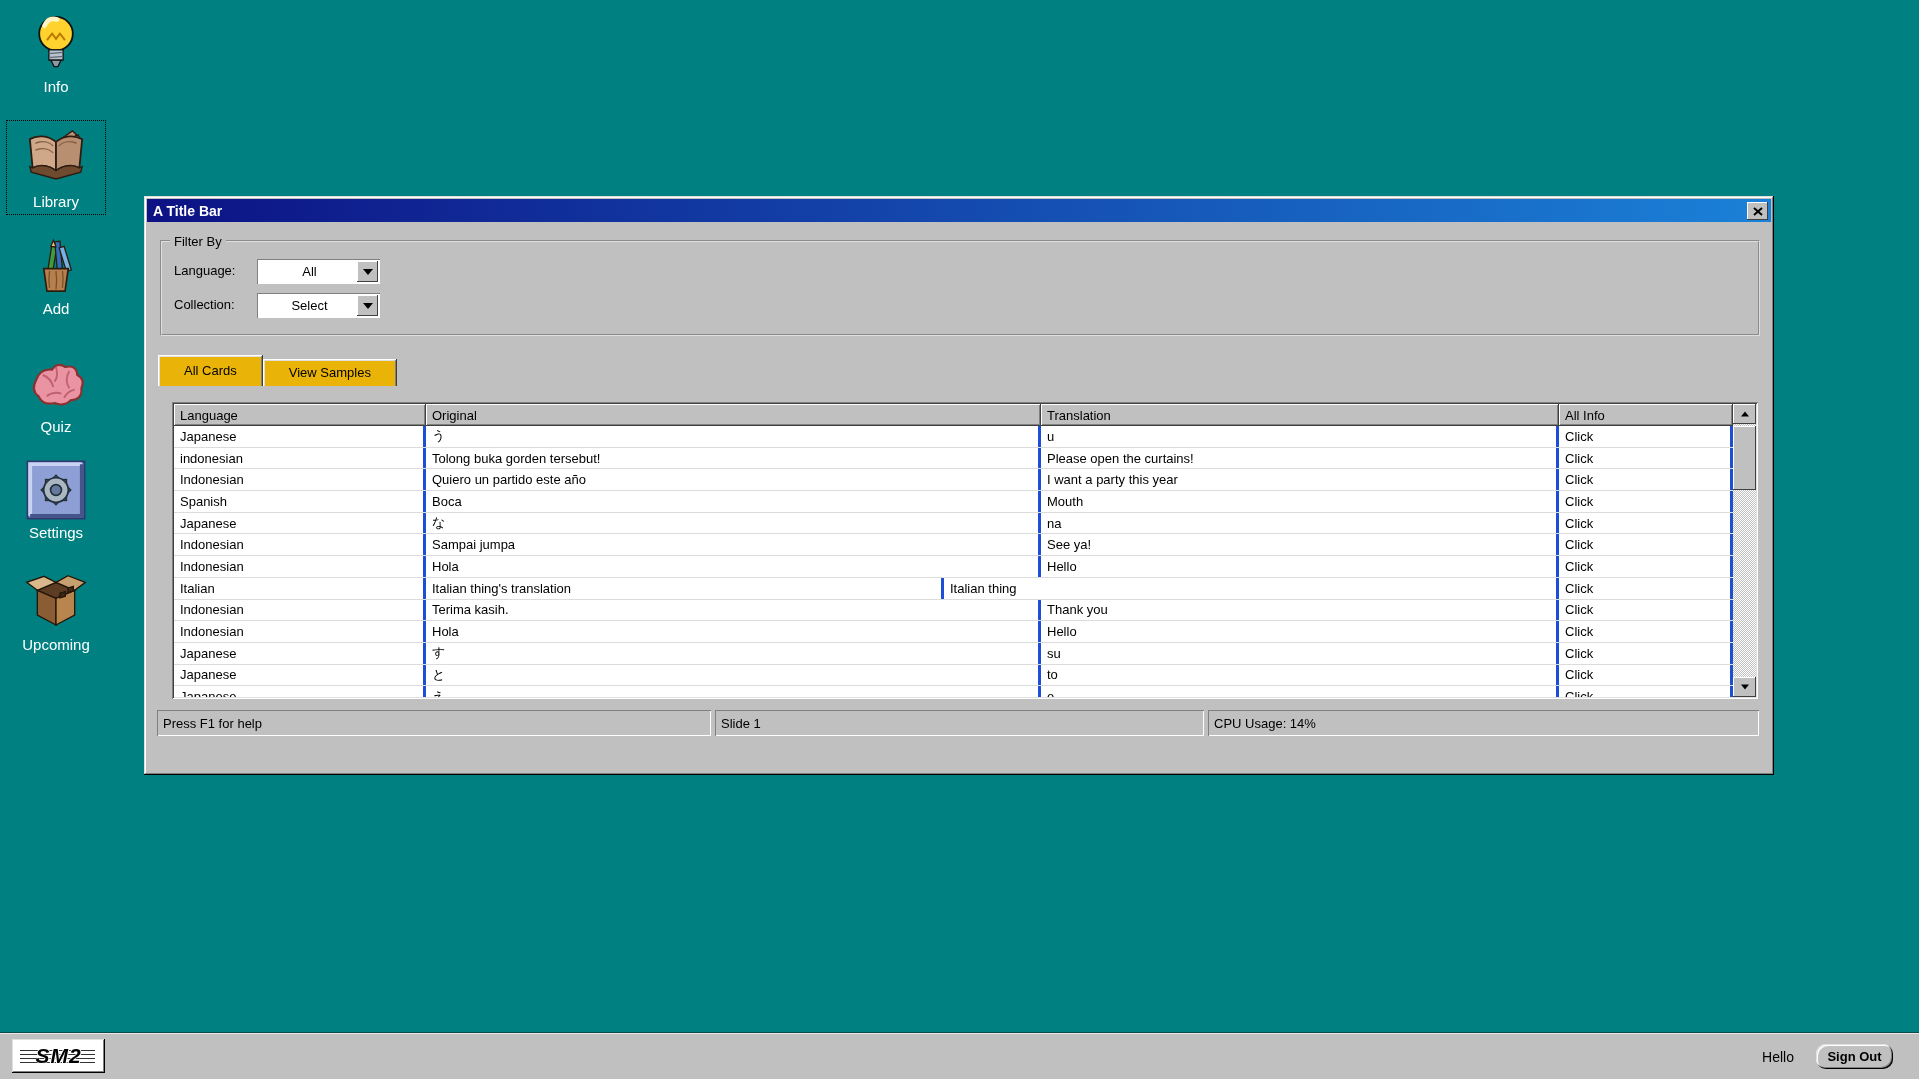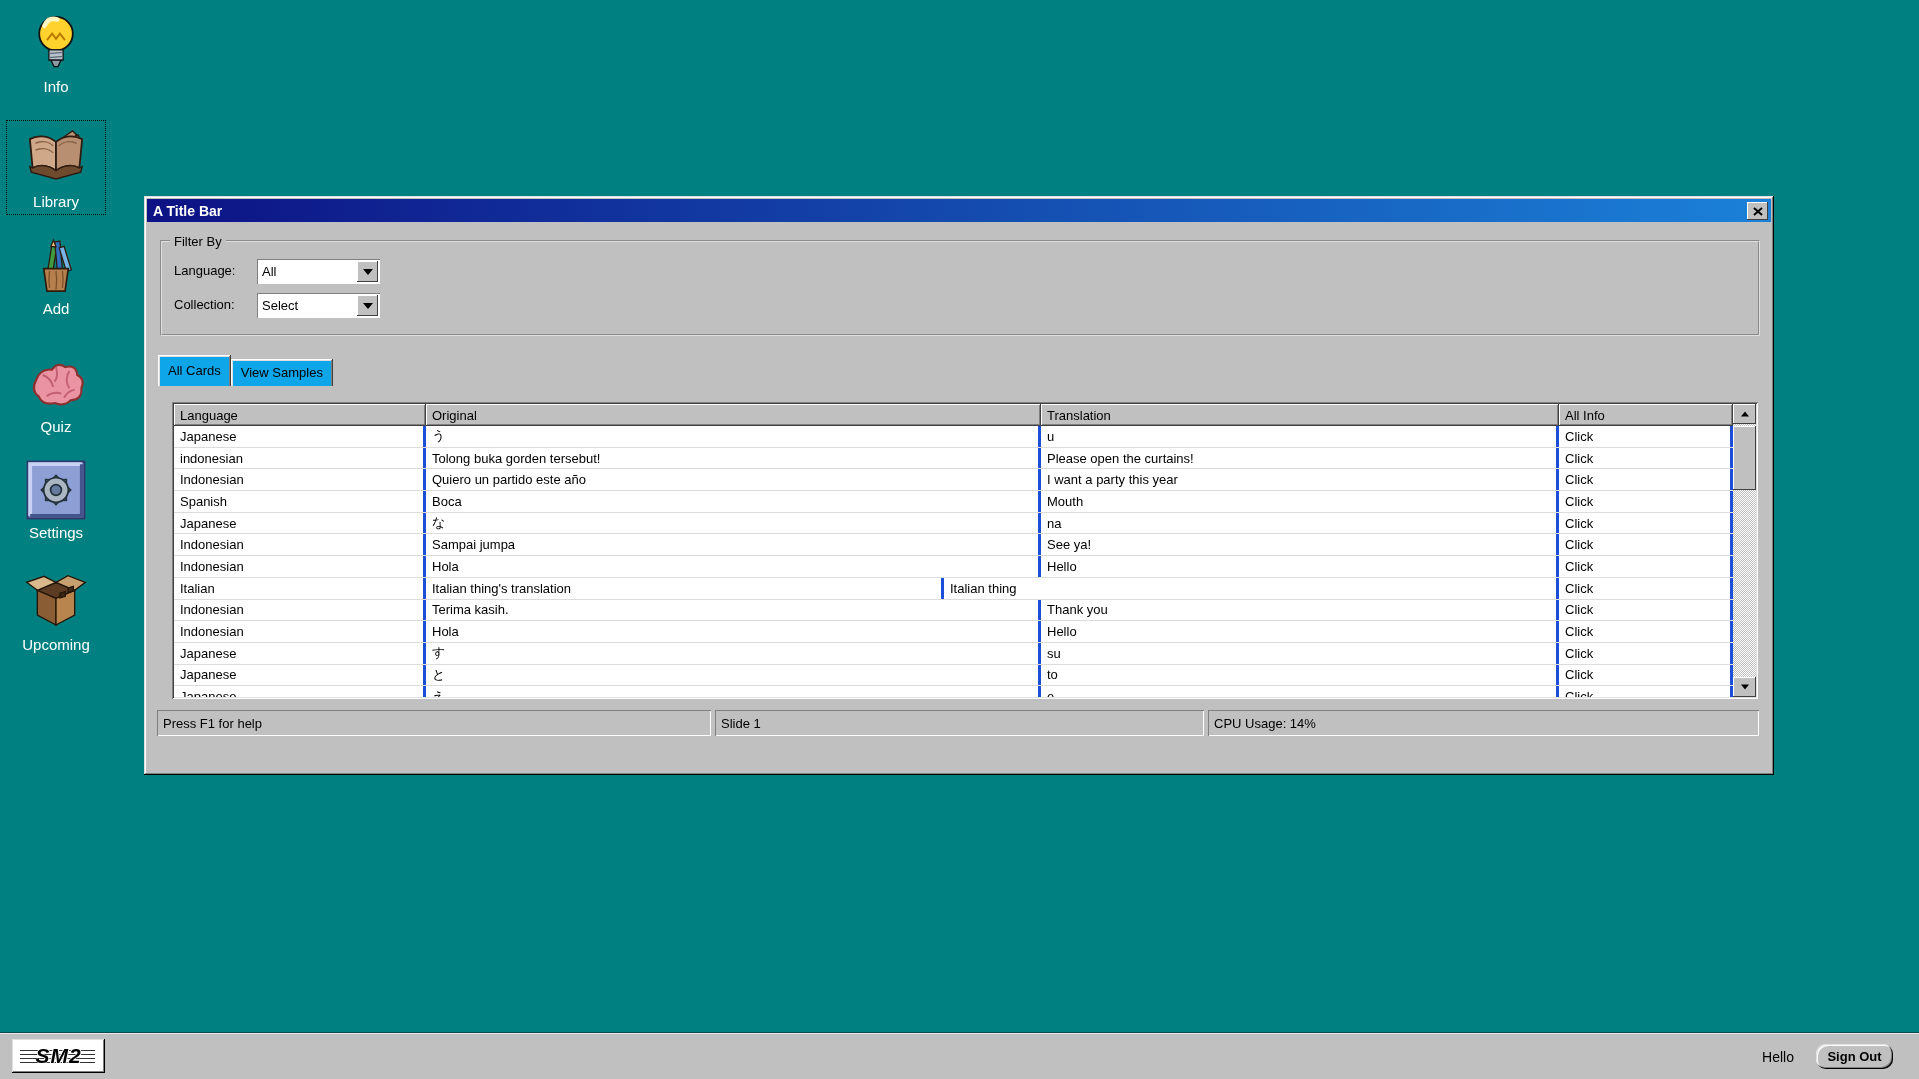--- a/index.html
+++ b/index.html
@@ -23,29 +23,29 @@
             box-shadow: inset -1px -1px 0 #000, inset 1px 1px 0 #dfdfdf, inset -2px -2px 0 #808080, inset 2px 2px 0 #fff; }
   .titlebar { position:absolute; left:3px; top:3px; right:3px; height:23px;
               background:linear-gradient(90deg,#0d1284 0%,#1b81d8 100%);
               display:flex; align-items:center; padding-left:6px; }
   .titlebar .ttl { color:#fff; font-weight:bold; font-size:14px; }
   .close-btn { position:absolute; right:3px; top:3px; width:21px; height:18px; display:flex; align-items:center; justify-content:center; cursor:default; }
 
   .groupbox { position:absolute; left:16px; top:44px; width:1600px; height:96px; border:2px groove #dfdfdf; }
   .groupbox .legend { position:absolute; top:-8px; left:8px; background:#c0c0c0; padding:0 4px; }
   .flabel { position:absolute; left:12px; }
-  .combo { position:absolute; left:95px; width:123px; height:25px; background:#fff; display:flex; align-items:center; }
+  .combo { position:absolute; left:95px; width:123px; height:25px; background:#fff; display:flex; align-items:center;text-align:center; }
   .combo .val { flex:1; padding-left:5px; }
   .combo .drop { width:21px; height:21px; margin-right:2px; display:flex; align-items:center; justify-content:center; }
   .tri-down { width:0; height:0; border-left:5px solid transparent; border-right:5px solid transparent; border-top:6px solid #000; }
   .tri-up   { width:0; height:0; border-left:5px solid transparent; border-right:5px solid transparent; border-bottom:6px solid #000; }
 
   
   .tabs { position:absolute; left:14px; top:159px; height:32px; display:flex; align-items:flex-start; }
-  .tab { padding:0 10px; display:flex; align-items:center; background:#0ea5e9;
+  .tab { padding:0 26px; display:flex; align-items:center; background:#eab308;
          box-shadow: inset -1px 0 0 #404040, inset 1px 1px 0 #fff, inset -2px 0 0 #808080, inset 2px 2px 0 #dfdfdf; }
   .tab.active { height:31px; position:relative; z-index:2; }
   .tab.inactive { height:27px; margin-top:4px; }
 
   
   .listview { position:absolute; left:28px; top:206px; width:1586px; height:297px; background:#fff;
               box-shadow: inset 1px 1px 0 #808080, inset -1px -1px 0 #fff, inset 2px 2px 0 #404040, inset -2px -2px 0 #dfdfdf;
               padding:2px; display:flex; }
   .grid { flex:1; overflow:hidden; display:flex; flex-direction:column; }
   .thead { display:flex; height:22px; flex:none; }

